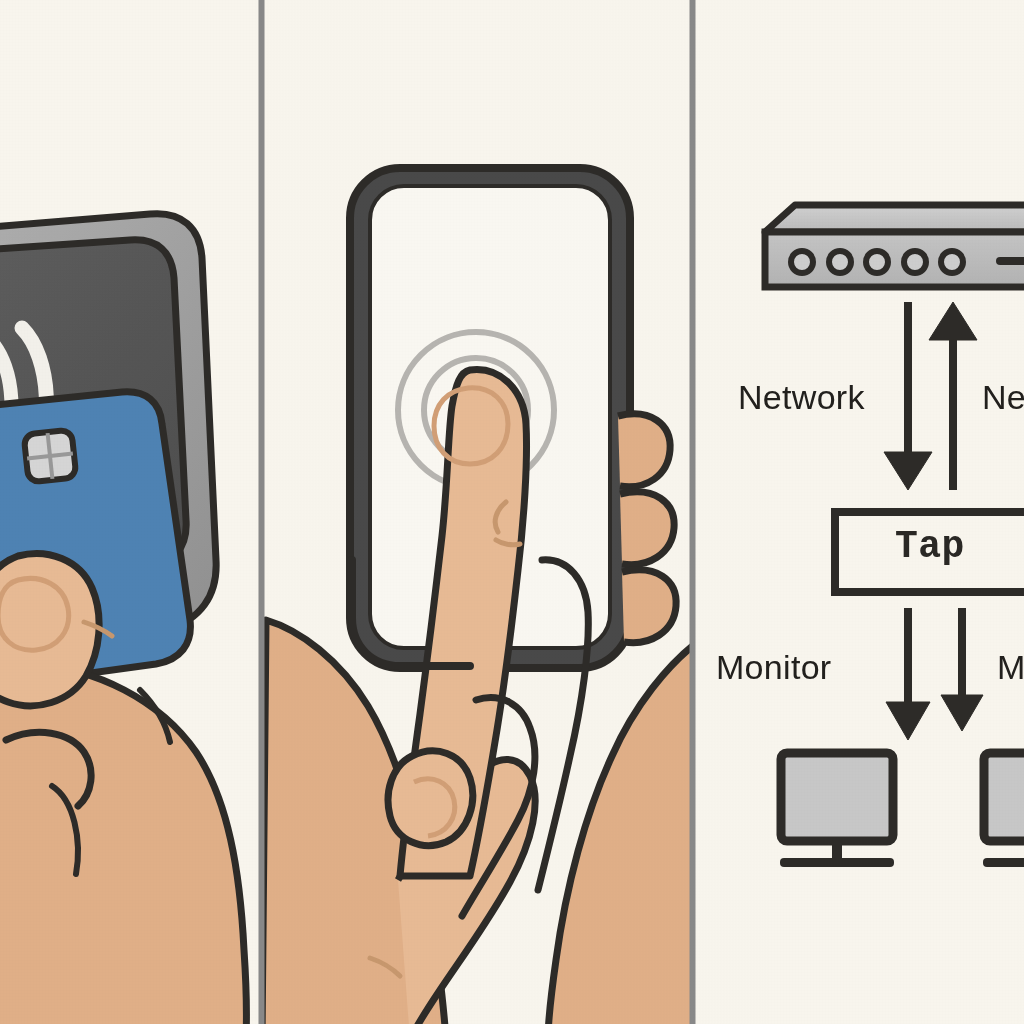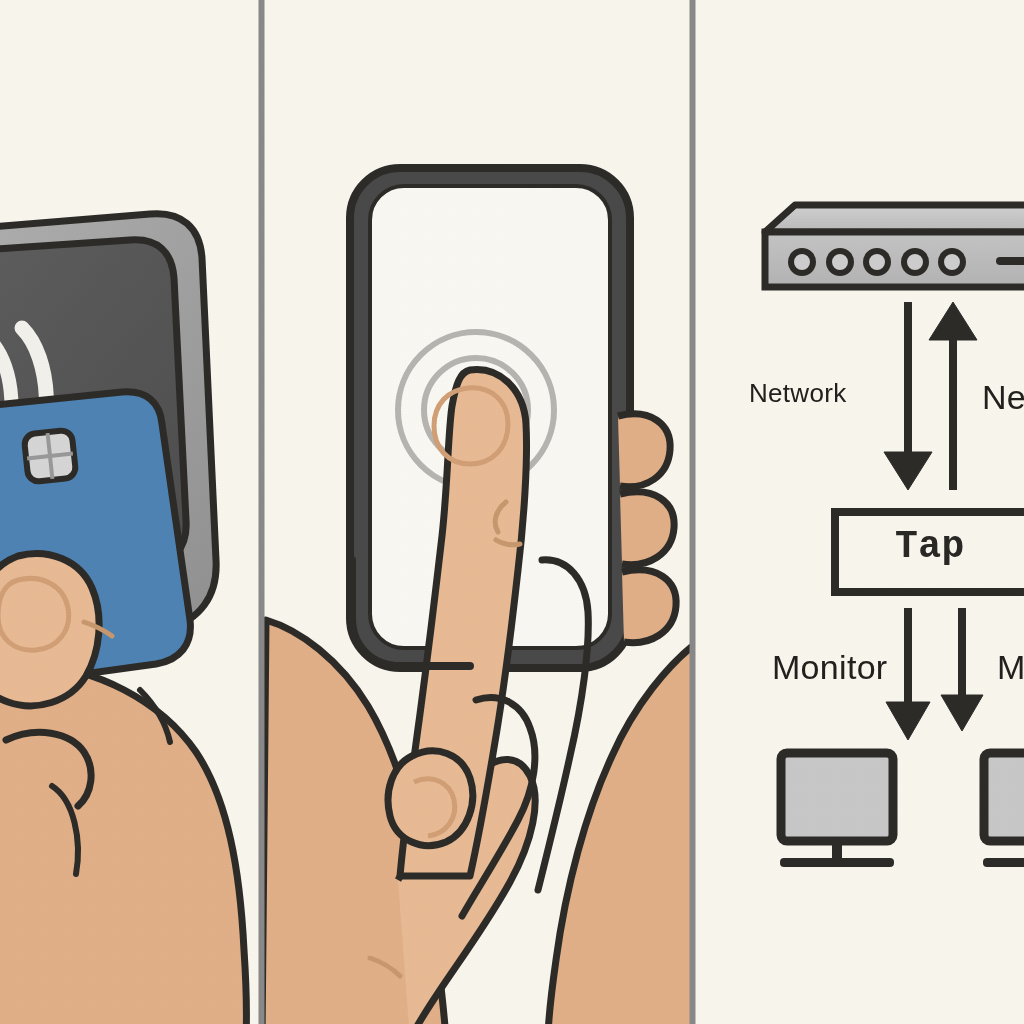--- a/index.html
+++ b/index.html
@@ -34,23 +34,23 @@
       repeating-linear-gradient(0deg, rgba(0,0,0,.5) 0px, rgba(0,0,0,0) 1px, rgba(0,0,0,.35) 2px, rgba(0,0,0,0) 3px),
       repeating-linear-gradient(90deg, rgba(0,0,0,.4) 0px, rgba(0,0,0,0) 1px, rgba(0,0,0,.3) 2px, rgba(0,0,0,0) 3px);
   }
   .diagram-label {
     position: absolute;
     font-family: "Liberation Sans", sans-serif;
     color: #23211e;
     white-space: nowrap;
     font-weight: 400;
   }
-  .lbl-network-1 { left: 738px; top: 378px; font-size: 26px; letter-spacing: .3px; margin-left: 11px; }
+  .lbl-network-1 { left: 738px; top: 378px; font-size: 34px; letter-spacing: .3px; }
   .lbl-network-2 { left: 982px; top: 378px; font-size: 34px; letter-spacing: .3px; }
-  .lbl-monitor-1 { left: 772px; top: 648px; font-size: 34px; letter-spacing: .3px; }
+  .lbl-monitor-1 { left: 716px; top: 648px; font-size: 34px; letter-spacing: .3px; }
   .lbl-monitor-2 { left: 997px; top: 648px; font-size: 34px; letter-spacing: .3px; }
   .lbl-tap {
     position: absolute;
     left: 895px; top: 525px;
     font-size: 38px;
     font-weight: 700;
     color: #2b2926;
     font-family: Liberation Mono, monospace;
     letter-spacing: .5px;
   }

